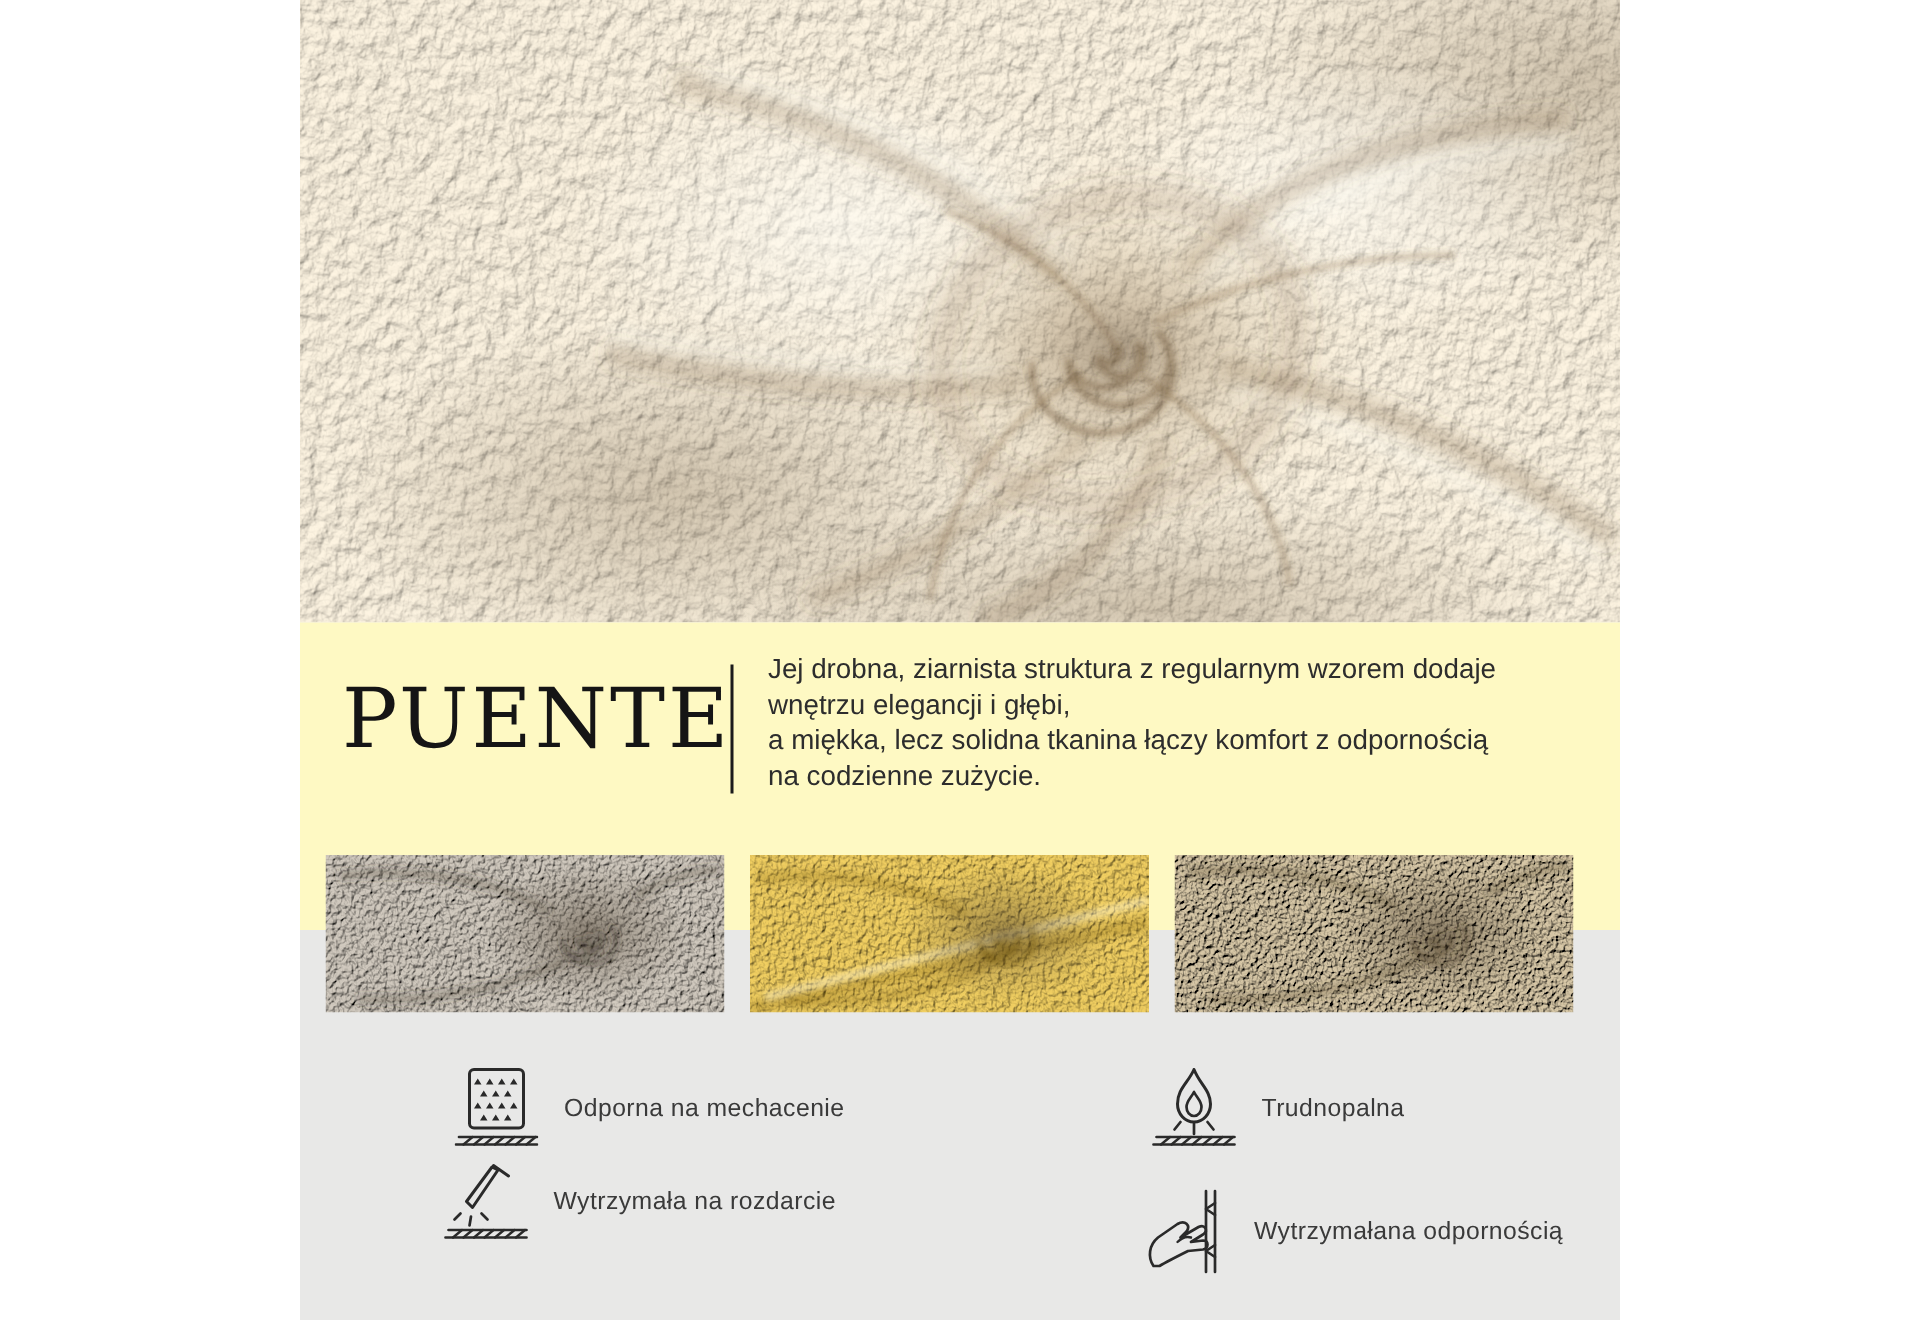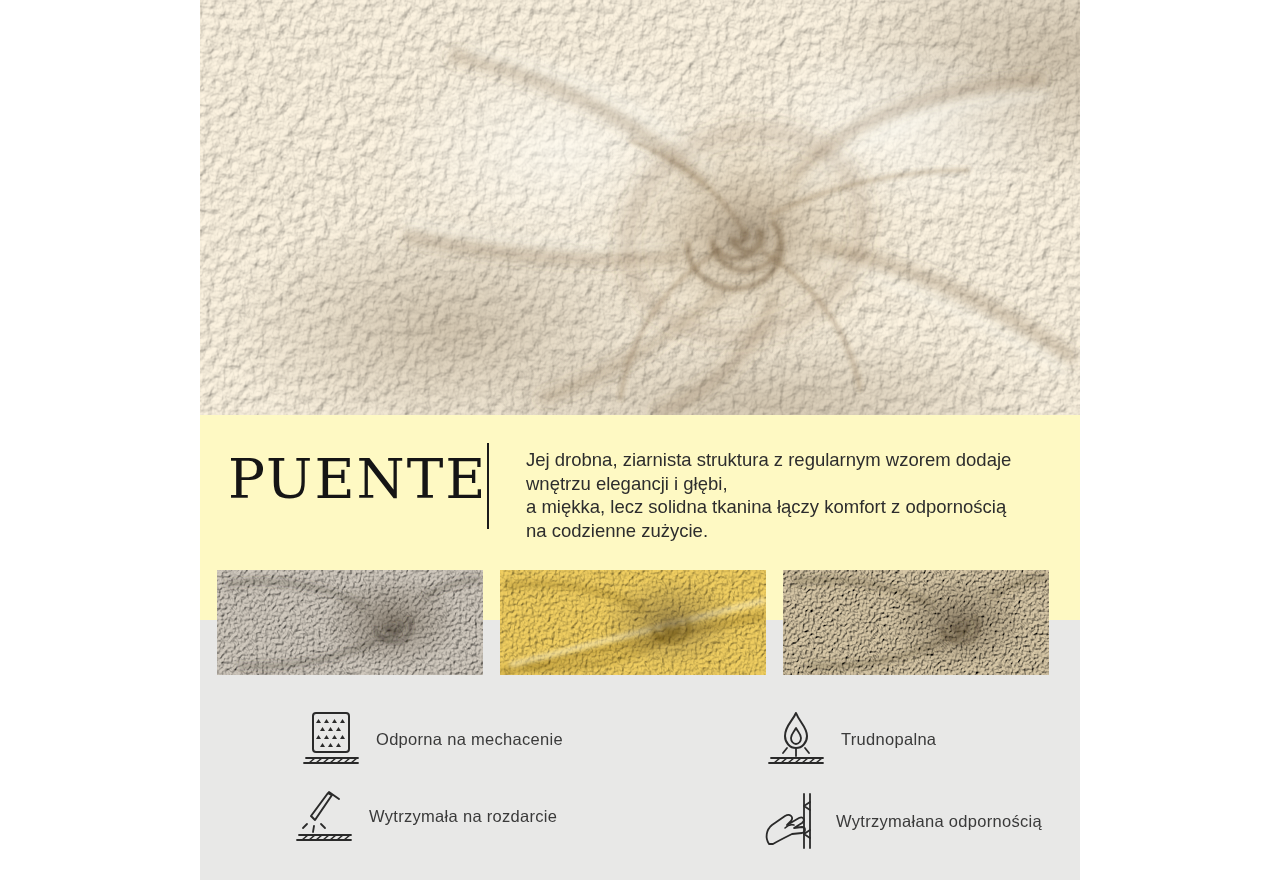--- a/index.html
+++ b/index.html
@@ -10,37 +10,37 @@
   .hero{position:absolute;left:200px;top:0;width:880px;height:415px;overflow:hidden;background:#efe5d2;}
   .hero svg{display:block;width:100%;height:100%;}
 
   
   .info{position:absolute;left:200px;top:415px;width:880px;height:205px;background:#fef9c3;}
   .product-name{position:absolute;left:28px;top:34px;margin:0;
                 font-family:"DejaVu Serif","Liberation Serif",serif;
                 font-size:55px;font-weight:400;line-height:1.1;letter-spacing:2px;color:#151515;}
   .title-divider{position:absolute;left:287px;top:28px;width:2px;height:86px;background:#1b1b1b;}
   .desc-block{position:absolute;left:310px;top:17px;width:560px;color:#2d2d2d;}
-  .description{margin:16px;font-size:18.5px;line-height:23.6px;white-space:pre-line;}
+  .description{margin:2px;font-size:18.5px;line-height:23.6px;white-space:pre-line;}
   .spec-line{margin:0;font-size:18.5px;line-height:23.6px;white-space:nowrap;}
   .spec-line b{color:#141414;}
   .spec-sep{font-weight:700;padding:0 4px 0 8px;}
 
   
   .swatches{position:absolute;left:217px;top:570px;display:flex;gap:17px;z-index:3;}
   .swatch{width:266px;height:105px;overflow:hidden;cursor:pointer;}
   .swatch svg{display:block;width:100%;height:100%;}
 
   
   .band{position:absolute;left:200px;top:620px;width:880px;height:260px;background:#e8e8e7;z-index:1;}
   .feature{position:absolute;display:flex;align-items:center;gap:17px;color:#3a3a3a;}
   .feature .flabel{font-size:16.5px;letter-spacing:.3px;}
   .f1{left:103px;top:90px;}
   .f2{left:568px;top:90px;}
-  .f3{left:96px;top:167px;}
+  .f3{left:96px;top:152px;}
   .f4{left:563px;top:172px;}
   .ficon{width:56px;height:58px;flex:0 0 auto;}
   .ficon svg{display:block;width:56px;height:58px;stroke:#2a2a2a;fill:none;
              stroke-width:2;stroke-linecap:round;stroke-linejoin:round;}
   .ficon .fill{fill:#2a2a2a;stroke:none;}
 
   .hidden-defs{position:absolute;width:0;height:0;overflow:hidden;}
 </style>
 </head>
 <body>

